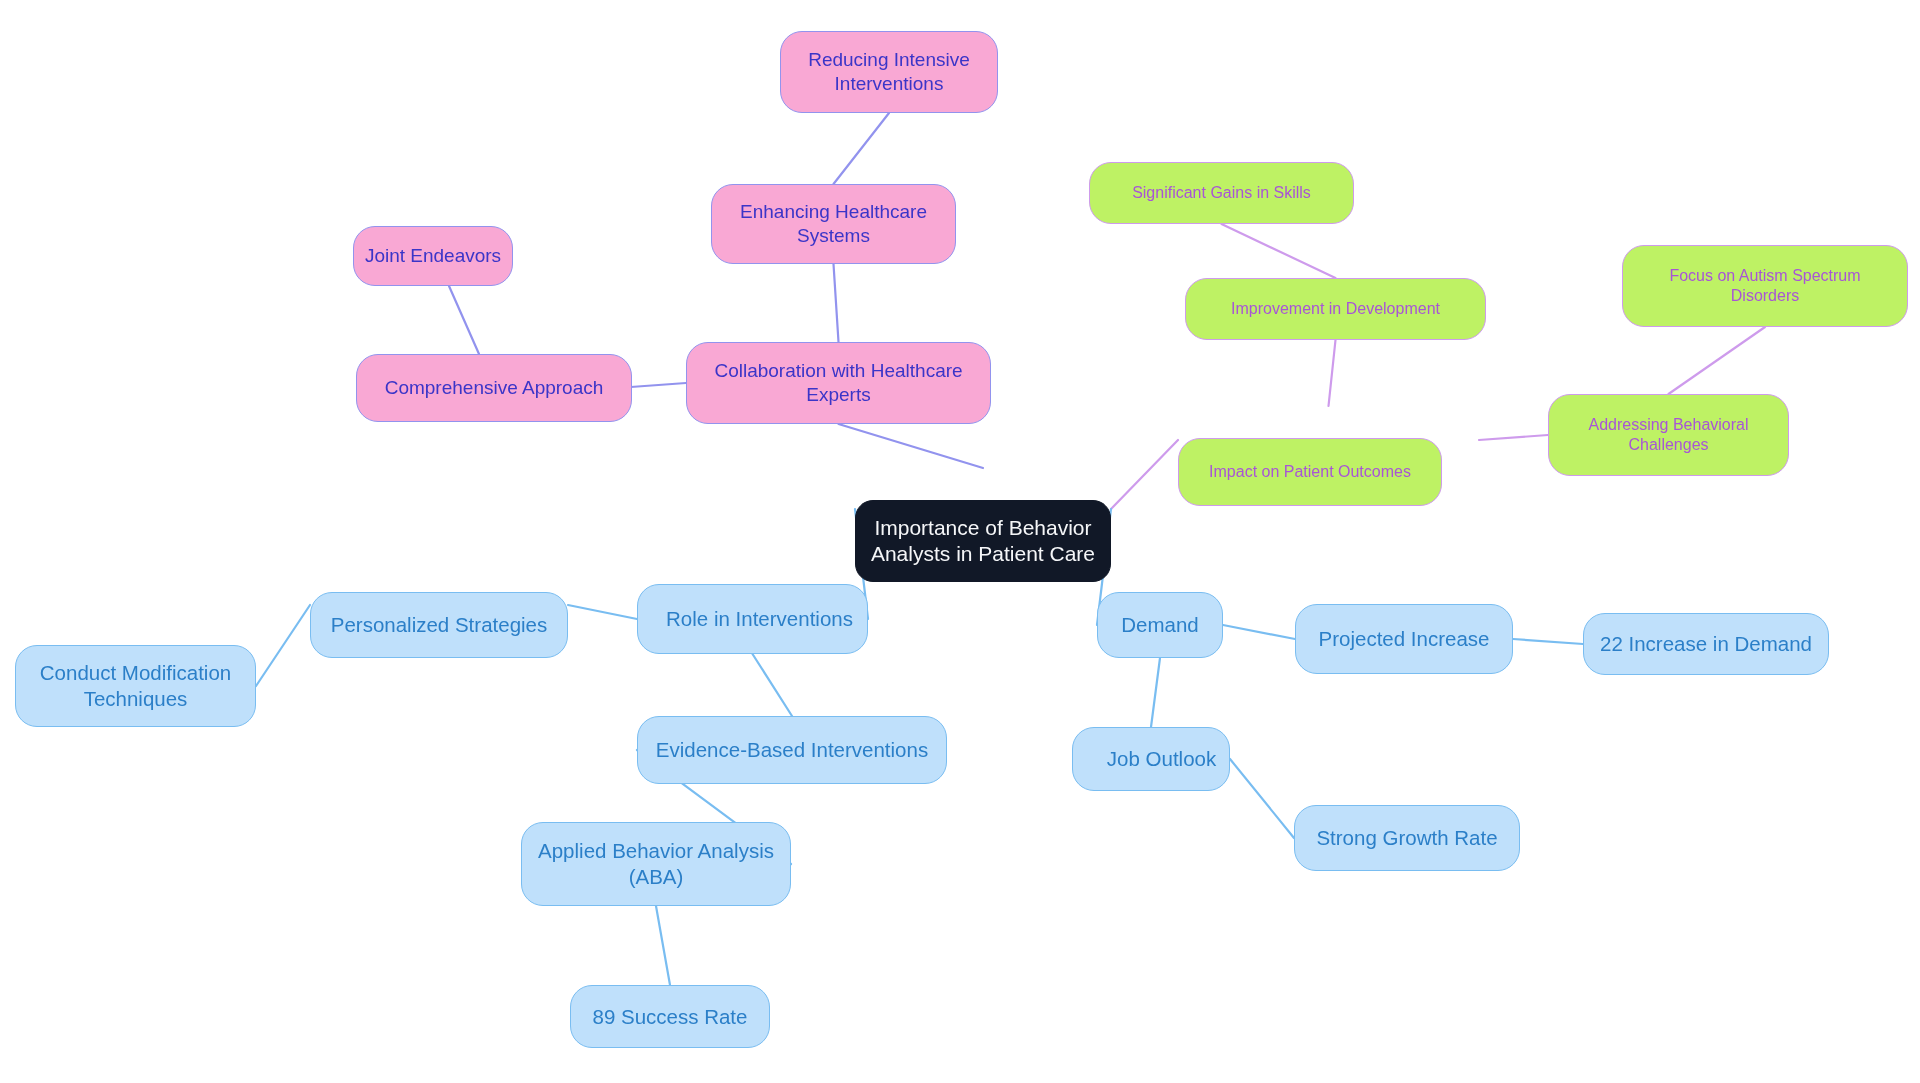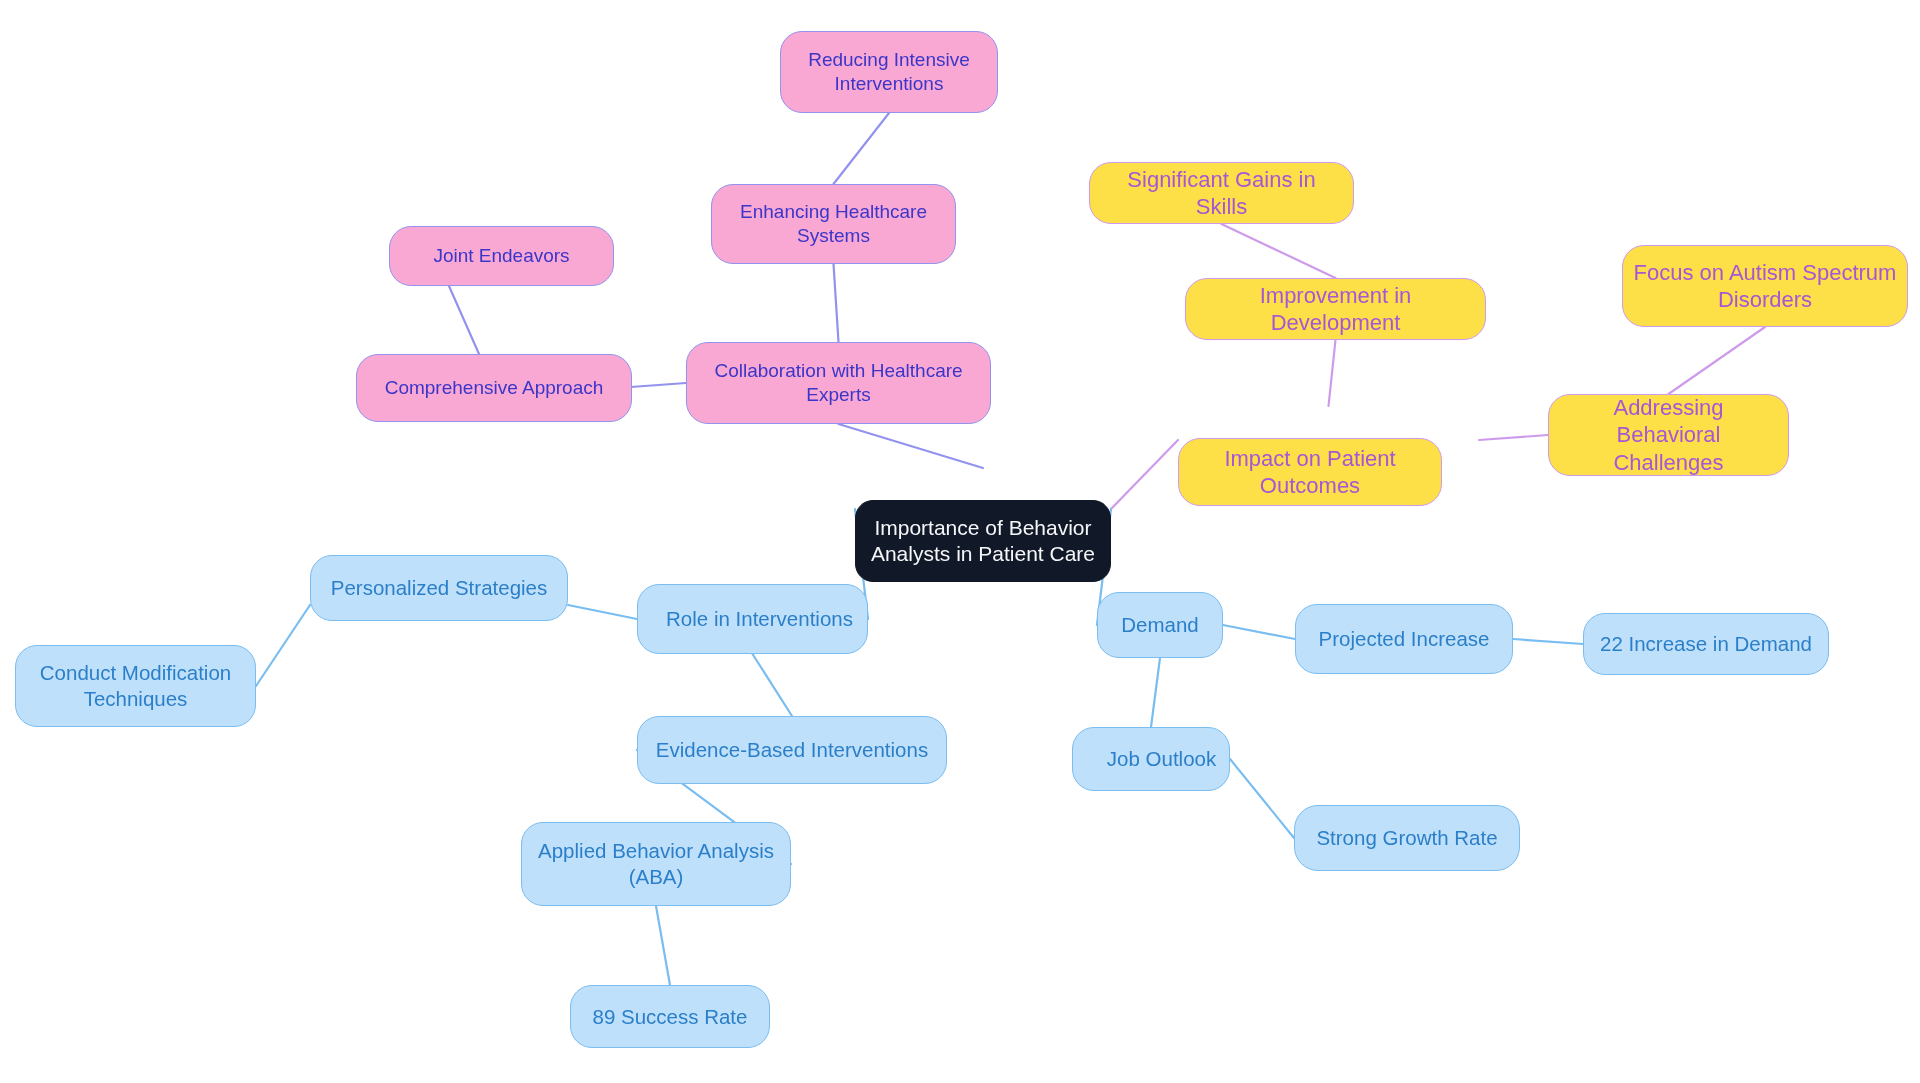--- a/index.html
+++ b/index.html
@@ -44,24 +44,24 @@
     border-radius: 18px;
     font-size: 21px;
   }
   .mm-node.purple {
     background: #f9a8d4;
     border-color: #9293ee;
     color: #3b35c8;
     font-size: 19px;
   }
   .mm-node.pink {
-    background: #fde047;
+    background: #bef264;
     border-color: #ce9bec;
     color: #a855d6;
-    font-size: 22px;
+    font-size: 16px;
   }
   .mm-node.blue {
     background: #bfe0fb;
     border-color: #79bdf1;
     color: #2b7fc8;
     font-size: 20.5px;
   }
 </style>
 </head>
 <body>
@@ -93,35 +93,35 @@
   <div id="node-layer">
       <div class="mm-node root" style="left: 855px; top: 468px; width: 256px; height: 82px; margin-top: 32px;">Importance of Behavior
 Analysts in Patient Care</div>
       <div class="mm-node purple" style="left: 686px; top: 342px; width: 305px; height: 82px;">Collaboration with Healthcare
 Experts</div>
       <div class="mm-node purple" style="left: 711px; top: 184px; width: 245px; height: 80px;">Enhancing Healthcare
 Systems</div>
       <div class="mm-node purple" style="left: 780px; top: 31px; width: 218px; height: 82px;">Reducing Intensive
 Interventions</div>
       <div class="mm-node purple" style="left: 356px; top: 354px; width: 276px; height: 68px;">Comprehensive Approach</div>
-      <div class="mm-node purple" style="left: 353px; top: 226px; width: 225px; height: 60px; margin-left: 36px;">Joint Endeavors</div>
+      <div class="mm-node purple" style="left: 353px; top: 226px; width: 160px; height: 60px;">Joint Endeavors</div>
       <div class="mm-node pink" style="left: 1178px; top: 406px; width: 264px; height: 68px; margin-top: 32px;">Impact on Patient Outcomes</div>
       <div class="mm-node pink" style="left: 1185px; top: 278px; width: 301px; height: 62px;">Improvement in Development</div>
       <div class="mm-node pink" style="left: 1089px; top: 162px; width: 265px; height: 62px;">Significant Gains in Skills</div>
       <div class="mm-node pink" style="left: 1548px; top: 394px; width: 241px; height: 82px;">Addressing Behavioral
 Challenges</div>
       <div class="mm-node pink" style="left: 1622px; top: 245px; width: 286px; height: 82px;">Focus on Autism Spectrum
 Disorders</div>
       <div class="mm-node blue" style="left: 637px; top: 584px; width: 231px; height: 70px; padding-left: 24px;">Role in Interventions</div>
-      <div class="mm-node blue" style="left: 310px; top: 555px; width: 258px; height: 66px;">Personalized Strategies</div>
+      <div class="mm-node blue" style="left: 310px; top: 592px; width: 258px; height: 66px;">Personalized Strategies</div>
       <div class="mm-node blue" style="left: 15px; top: 645px; width: 241px; height: 82px;">Conduct Modification
 Techniques</div>
       <div class="mm-node blue" style="left: 637px; top: 716px; width: 310px; height: 68px;">Evidence-Based Interventions</div>
       <div class="mm-node blue" style="left: 521px; top: 822px; width: 270px; height: 84px;">Applied Behavior Analysis
 (ABA)</div>
       <div class="mm-node blue" style="left: 570px; top: 985px; width: 200px; height: 63px; text-align: right;">89 Success Rate</div>
       <div class="mm-node blue" style="left: 1097px; top: 592px; width: 126px; height: 66px;">Demand</div>
       <div class="mm-node blue" style="left: 1295px; top: 604px; width: 218px; height: 70px;">Projected Increase</div>
       <div class="mm-node blue" style="left: 1583px; top: 613px; width: 246px; height: 62px;">22 Increase in Demand</div>
       <div class="mm-node blue" style="left: 1072px; top: 727px; width: 158px; height: 64px; padding-left: 31px;">Job Outlook</div>
-      <div class="mm-node blue" style="left: 1294px; top: 805px; width: 226px; height: 66px; border-radius: 24px;">Strong Growth Rate</div>
+      <div class="mm-node blue" style="left: 1294px; top: 805px; width: 226px; height: 66px;">Strong Growth Rate</div>
     </div>
 </div>
 
 </body></html>

